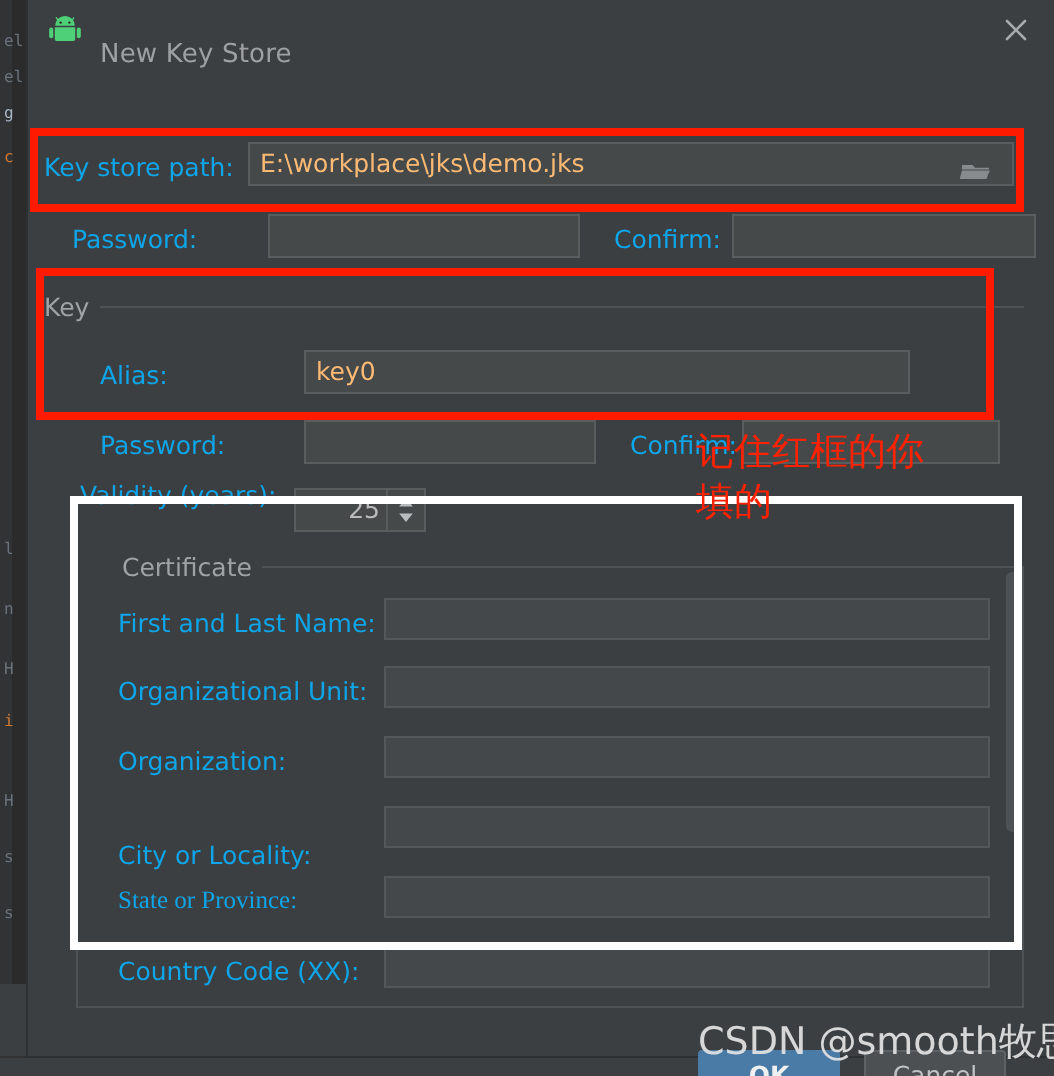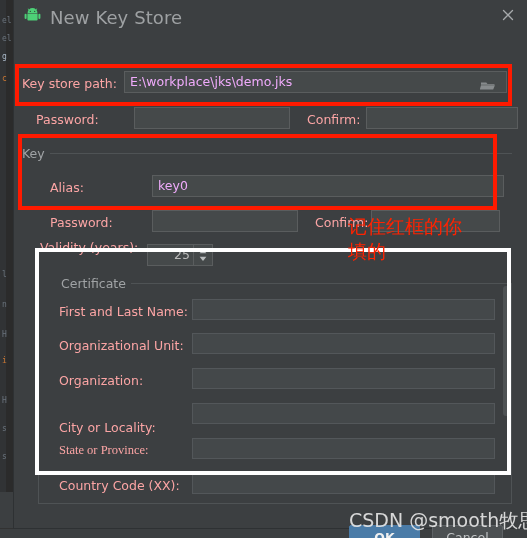--- a/index.html
+++ b/index.html
@@ -79,55 +79,55 @@
     height: 32px;
     background: #3c3f41;
   }
   .title-icon {
     position: absolute;
     left: 10px; top: 8px;
     width: 17px; height: 16px;
   }
   .title-text {
     position: absolute;
-    left: 36px; top: 7px;
-    font-size: 18px;
+    left: 36px; top: 20px;
+    font-size: 13px;
     color: #9ea1a3;
     letter-spacing: .1px;
   }
   .close-btn {
     position: absolute;
     right: 10px; top: 6px;
     width: 18px; height: 18px;
     cursor: pointer;
   }
   .close-btn svg { display: block; }
 
   .dialog-body {
     position: relative;
     height: 496px;
   }
 
   
   .label {
     position: absolute;
     font-size: 12.5px;
-    color: #fca5a5;
+    color: #0ea5e9;
     white-space: nowrap;
   }
   .field {
     position: absolute;
     box-sizing: border-box;
     background: #45494a;
     border: 1px solid #5a5d5e;
     height: 22px;
     line-height: 20px;
     padding: 0 5px;
     font-size: 12.5px;
-    color: #f0abfc;
+    color: #fdba74;
     overflow: hidden;
     white-space: nowrap;
   }
   .field.empty { color: transparent; }
   .field.cert {
     background: #44484a;
     border: 1px solid #53575a;
     height: 21px;
     line-height: 19px;
   }
@@ -318,21 +318,21 @@
 
       <span class="label" style="left:22px; top:80px;">Password:</span>
       <span class="field empty" style="left:120px; top:75px; width:156px;"></span>
       <span class="label" style="left:293px; top:80px;">Confirm:</span>
       <span class="field empty" style="left:352px; top:75px; width:152px;"></span>
 
       <span class="group-label" style="left:8px; top:114px;">Key</span>
       <div class="group-line" style="left:32px; top:121px; width:466px;"></div>
 
       <span class="label" style="left:36px; top:148px;">Alias:</span>
-      <span class="field" style="left:138px; top:143px; width:352px;">key0</span>
+      <span class="field" style="left:138px; top:143px; width:303px;">key0</span>
 
       <span class="label" style="left:36px; top:183px;">Password:</span>
       <span class="field empty" style="left:138px; top:178px; width:146px;"></span>
       <span class="label" style="left:301px; top:183px;">Confirm:</span>
       <span class="field empty" style="left:357px; top:178px; width:129px;"></span>
 
       <span class="label" style="left:26px; top:208px;">Validity (years):</span>
       <span class="spinner-wrap" style="left:133px; top:212px; width:66px;">
         <span class="spinner-value">25</span>
         <span class="spinner-btns">

